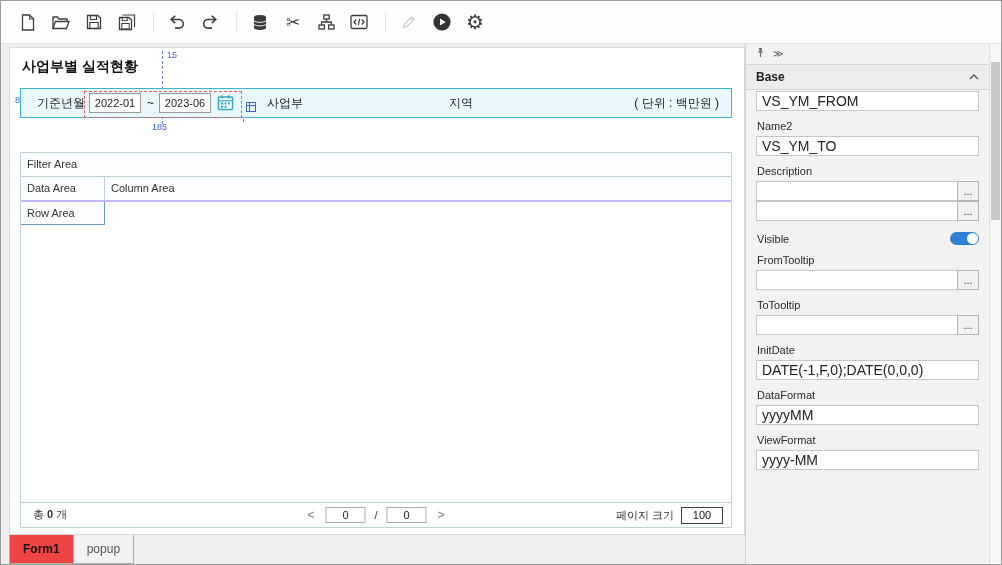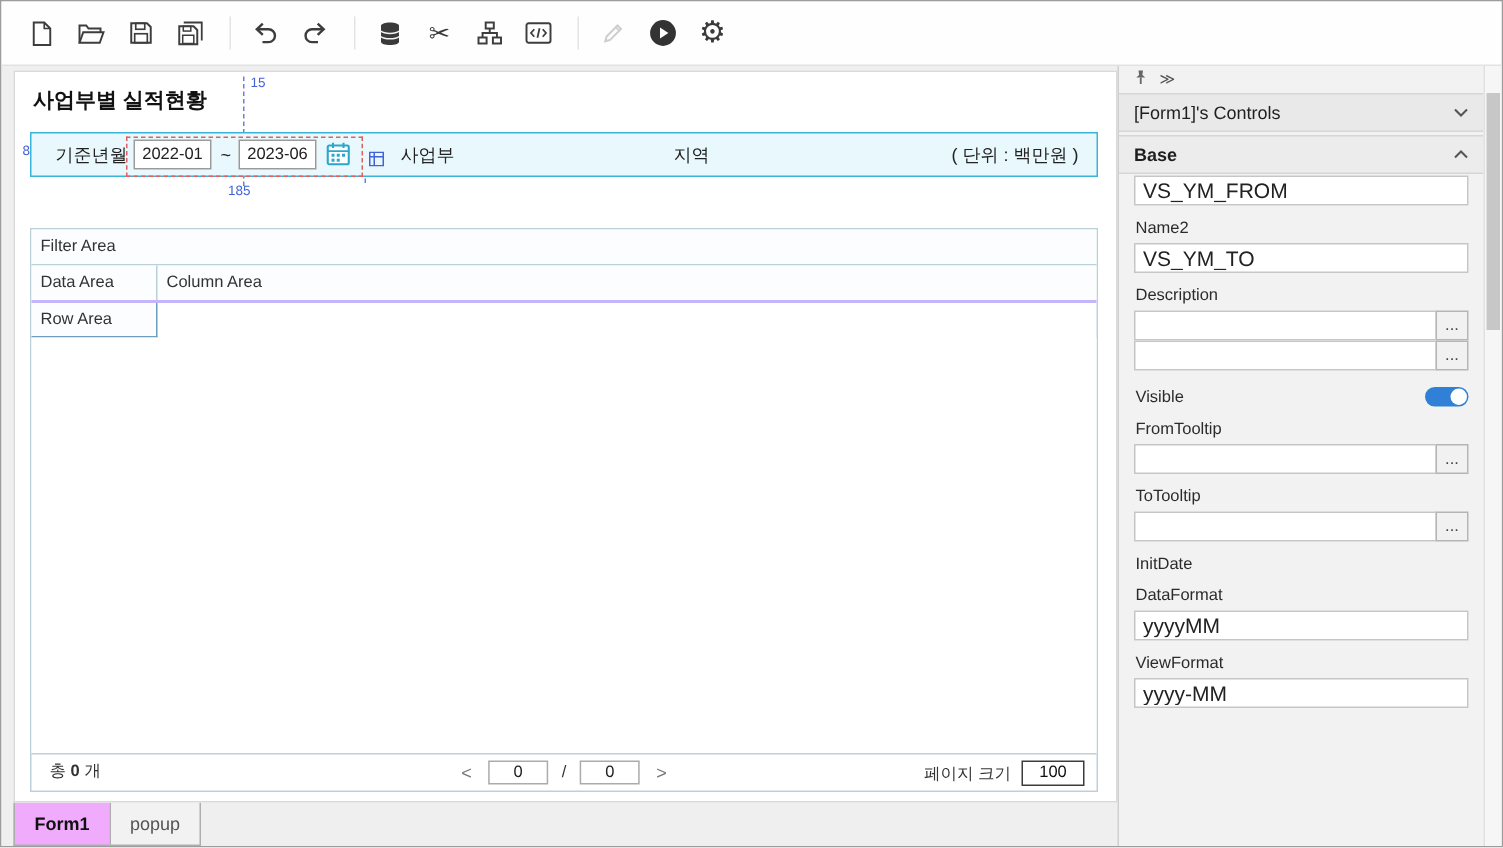--- a/index.html
+++ b/index.html
@@ -57,21 +57,21 @@
   .pv-chev{color:#777;font-size:12px;cursor:pointer;padding:0 2px;}
   .pv-pagebox{width:40px;height:16px;box-sizing:border-box;border:1px solid #ababab;background:#fff;
     font-size:11px;text-align:center;font-family:inherit;padding:0;color:#222;}
   .pv-right{position:absolute;right:8px;top:0;bottom:0;display:flex;align-items:center;gap:7px;}
   .pv-sizebox{width:42px;height:17px;box-sizing:border-box;border:1px solid #3c3c3c;background:#fff;
     font-size:11px;text-align:center;font-family:inherit;padding:0;color:#111;}
   
   .tabbar{height:29px;flex:0 0 auto;display:flex;align-items:stretch;padding-top:0;}
   .tab{min-width:46px;padding:0 13px;display:flex;align-items:center;justify-content:center;
     font-size:12px;border:1px solid #aeaeae;border-top:none;cursor:pointer;box-sizing:border-box;}
-  .tab.on{background:#f0abfc;font-weight:bold;color:#111;}
+  .tab.on{background:#ef4444;font-weight:bold;color:#111;}
   .tab.off{background:#f2f2f2;color:#555;margin-left:-1px;}
   
   .props{flex:1;background:#f2f2f2;border-left:1px solid #cfcfcf;position:relative;box-sizing:border-box;}
   .props-scroll{position:absolute;left:0;top:0;bottom:0;right:12px;overflow:hidden;}
   .props-minibar{height:18px;display:flex;align-items:center;gap:7px;padding-left:9px;color:#555;}
   .props-expand{font-size:10px;color:#555;cursor:pointer;}
   .props-header{height:24px;background:#e9e9e9;border-top:1px solid #d6d6d6;border-bottom:1px solid #d6d6d6;
     display:flex;align-items:center;justify-content:space-between;padding:0 10px;font-size:12px;color:#1f1f1f;cursor:pointer;}
   .props-header.base{background:#ececec;margin-top:2px;font-weight:bold;}
   .fields{padding:1px 10px 0 10px;}
@@ -275,26 +275,20 @@
         <div class="props-minibar">
           <span>
             <svg width="11" height="11" viewBox="0 0 11 11">
                 <path d="M4 1 h3 l-.4 3 1.9 1.6 H2.5 L4.4 4z" fill="#666"></path>
                 <path d="M5.5 5.6 V10" stroke="#666" stroke-width="1.2"></path>
               </svg>
           </span>
           <span class="props-expand">≫</span>
         </div>
 
-        <div class="props-header">
-          <span>[Form1]'s Controls</span>
-          <svg width="10" height="6" viewBox="0 0 10 6">
-              <path d="M1 1 l4 4 4-4" fill="none" stroke="#555" stroke-width="1.4"></path>
-            </svg>
-        </div>
 
         <div class="props-header base">
           <span>Base</span>
           <svg width="10" height="6" viewBox="0 0 10 6">
               <path d="M1 5 l4-4 4 4" fill="none" stroke="#555" stroke-width="1.4"></path>
             </svg>
         </div>
 
         <div class="fields">
 
@@ -341,20 +335,21 @@
             <div class="field-label">ToTooltip</div>
             <div class="input-row">
               <input class="prop-input" value="" style="">
               <button class="ellipsis-btn">...</button>
             </div>
           </div>
 
 
           <div class="field">
             <div class="field-label">InitDate</div>
+            <input class="prop-input" value="DATE(-1,F,0);DATE(0,0,0)" style="">
           </div>
 
           <div class="field">
             <div class="field-label">DataFormat</div>
             <input class="prop-input" value="yyyyMM" style="">
           </div>
 
           <div class="field">
             <div class="field-label">ViewFormat</div>
             <input class="prop-input" value="yyyy-MM" style="">

